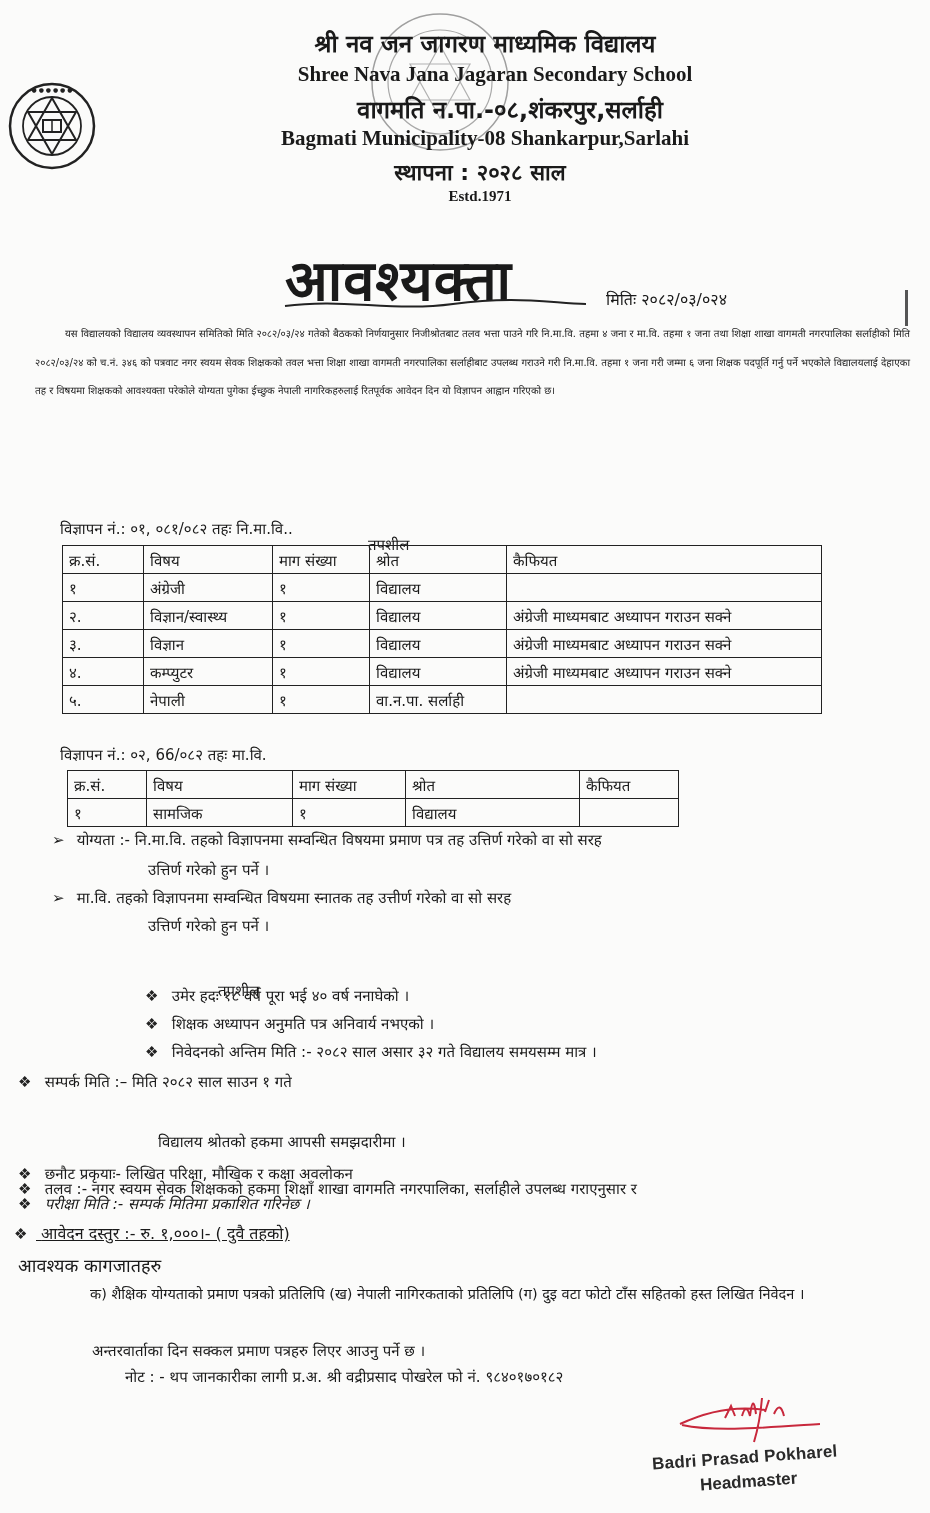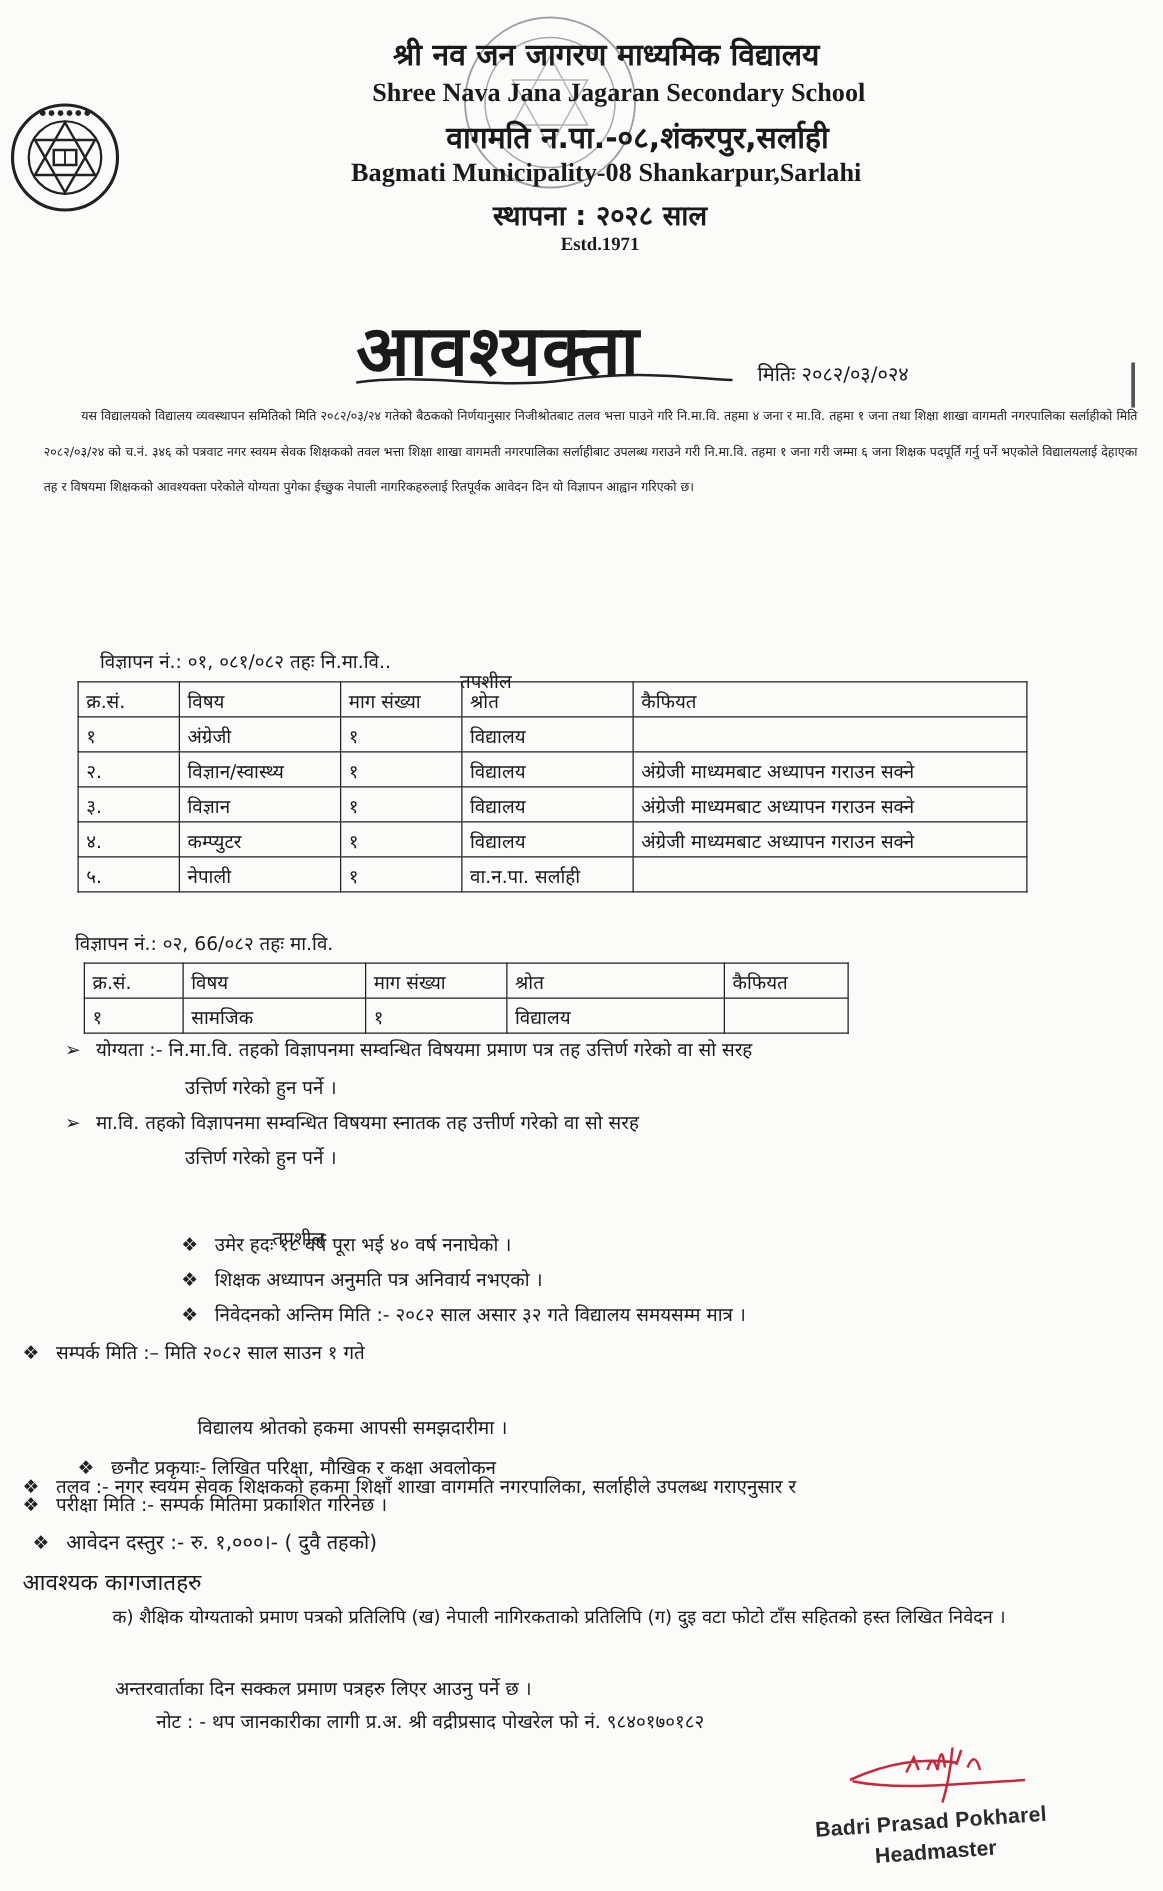--- a/index.html
+++ b/index.html
@@ -26,21 +26,21 @@
   #title { left: 285px; top: 240px; font-size: 56px; font-weight: bold; letter-spacing: 1px; }
   #title-underline { left: 283px; top: 298px; width: 305px; height: 14px; }
   #notice-date { left: 606px; top: 288px; font-size: 16px; }
   #margin-mark { left: 905px; top: 290px; width: 3px; height: 36px; background: #555; }
 
   
   #intro { left: 35px; top: 320px; width: 875px; font-size: 10px; line-height: 28.5px; text-align: justify; text-indent: 30px; }
 
   .center-label { font-size: 15px; margin-top: 40px; }
   #schedule-label-1 { left: 368px; top: 494px; }
-  #ad1-line { left: 60px; top: 518px; font-size: 15px; margin-left: 20px; }
+  #ad1-line { left: 60px; top: 518px; font-size: 15px; }
   #ad2-line { left: 60px; top: 744px; font-size: 15px; }
 
   table { border-collapse: collapse; position: absolute; font-size: 15px; }
   td, th { border: 1.5px solid #222; padding: 0 6px; text-align: left; font-weight: normal; height: 27px; white-space: nowrap; }
   #table1 { left: 62px; top: 545px; width: 760px; }
   #table2 { left: 67px; top: 770px; width: 612px; }
 
   .req { font-size: 15px; line-height: 28px; }
   .arrow { display: inline-block; width: 20px; font-weight: bold; }
   #qual1 { left: 52px; top: 826px; }
@@ -50,23 +50,23 @@
   #schedule-label-2 { left: 218px; top: 940px; }
 
   .diamond { display: inline-block; width: 22px; color: #222; font-size: 15px; }
   #cond-0 { left: 145px; top: 982px; }
   #cond-1 { left: 145px; top: 1010px; }
   #cond-2 { left: 145px; top: 1038px; }
 
   #contact { left: 18px; top: 1068px; }
   #salary { left: 18px; top: 1160px; margin-top: 15px; }
   #salary-cont { left: 158px; top: 1128px; }
-  #selection { left: 18px; top: 1160px; margin-left: 44px; }
-  #exam { left: 18px; top: 1190px; }
-  #fee { left: 26px; top: 1220px; font-size: 16px; }
+  #selection { left: 18px; top: 1160px; }
+  #exam { left: 18px; top: 1190px; font-style: italic; }
+  #fee { left: 14px; top: 1220px; font-size: 16px; text-decoration: underline; }
 
   #docs-heading { left: 18px; top: 1253px; font-size: 18px; }
   #docs-list { left: 18px; top: 1281px; width: 890px; font-size: 14.5px; line-height: 27px; text-indent: 72px; }
   #interview { left: 92px; top: 1340px; font-size: 15px; }
   #note { left: 92px; top: 1366px; font-size: 15px; margin-left: 33px; }
 
   #signature { left: 670px; top: 1388px; width: 170px; height: 62px; }
   #sig-name { left: 652px; top: 1448px; font-size: 17px; font-weight: bold; transform: rotate(-4deg); font-family: "Liberation Sans", sans-serif; color: #2a2a2a; letter-spacing: .2px; }
   #sig-title { left: 700px; top: 1472px; font-size: 17px; font-weight: bold; transform: rotate(-4deg); font-family: "Liberation Sans", sans-serif; color: #2a2a2a; }
 </style>

